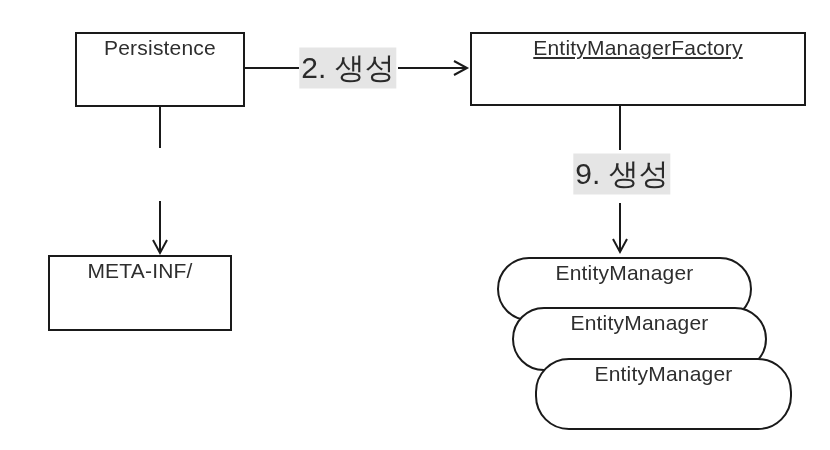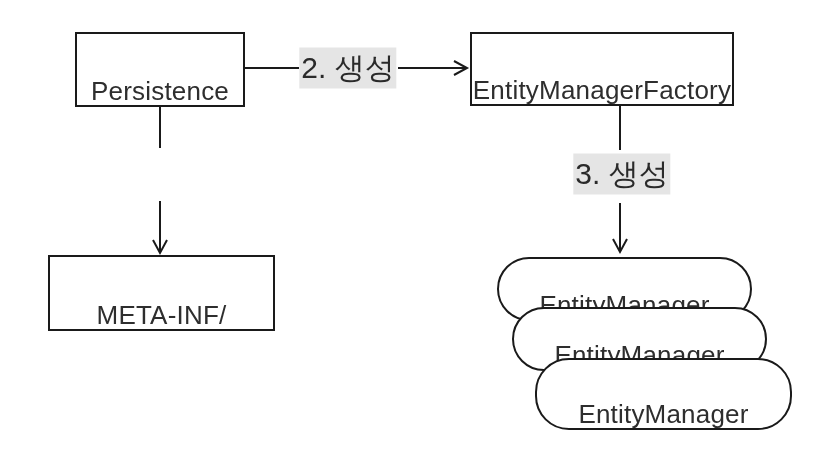--- a/index.html
+++ b/index.html
@@ -22,32 +22,32 @@
     top: 0;
     width: 830px;
     height: 450px;
   }
   .node {
     position: absolute;
     box-sizing: border-box;
     background: #ffffff;
     border: 2.5px solid #1a1a1a;
     display: flex;
-    align-items: flex-end;
+    align-items: flex-start;
     justify-content: center;
     text-align: center;
-    font-size: 26px;
+    font-size: 21px;
     line-height: 28px;
     letter-spacing: 0.2px;
   }
   .node.rect { border-radius: 0; }
   .node.stadium { border-radius: 34px; }
   #node-persistence { left: 75px;  top: 32px;  width: 170px; height: 75px; }
-  #node-emf         { left: 470px; top: 32px;  width: 264px; height: 74px; }
-  #node-metainf     { left: 48px;  top: 255px; width: 227px; height: 76px; }
+  #node-emf         { left: 470px; top: 32px;  width: 336px; height: 74px; text-decoration: underline; }
+  #node-metainf     { left: 48px;  top: 255px; width: 184px; height: 76px; }
   #node-em1 { left: 497px; top: 257px; width: 255px; height: 64px; }
   #node-em2 { left: 512px; top: 307px; width: 255px; height: 64px; }
   #node-em3 { left: 535px; top: 358px; width: 257px; height: 72px; }
   .edge-label {
     position: absolute;
     transform: translate(-50%, -50%);
     font-size: 30px;
     white-space: nowrap;
     color: #2a2a2a;
     background: #e5e5e5;
@@ -87,21 +87,21 @@
 
   <div class="node rect" id="node-metainf">
     <span>
       <span style="display:block;">META-INF/</span>
     </span>
   </div>
 
 
   <div class="edge-label" id="edge-label-step2">2. 생성</div>
 
-  <div class="edge-label" id="edge-label-step3">3. 생성</div>
+  <div class="edge-label" id="edge-label-step3">9. 생성</div>
 
   <div class="node stadium" id="node-em1">
     <span>EntityManager</span>
   </div>
 
   <div class="node stadium" id="node-em2">
     <span>EntityManager</span>
   </div>
 
   <div class="node stadium" id="node-em3">

